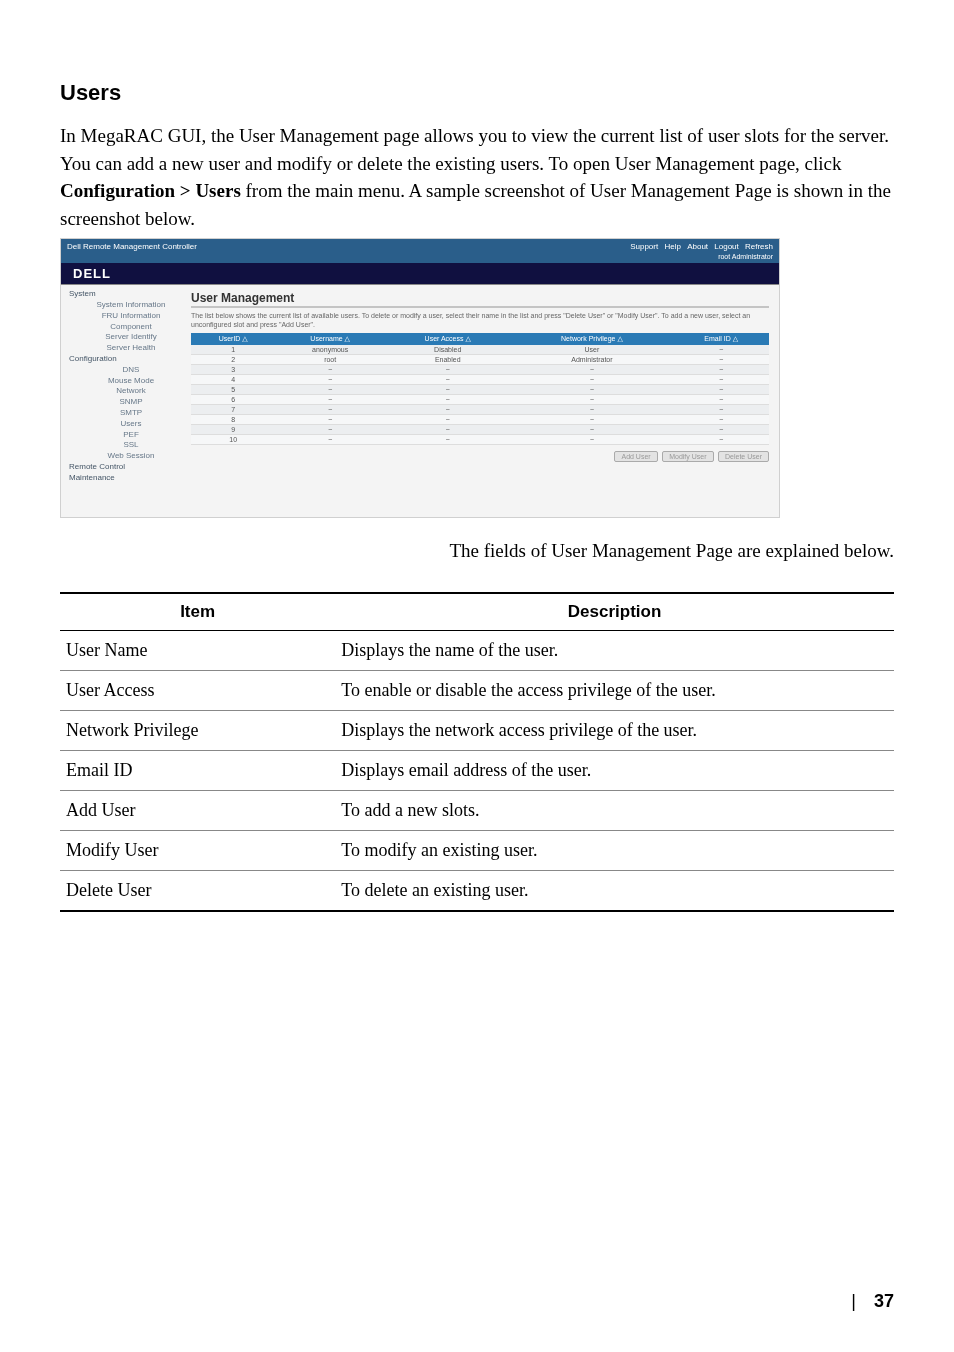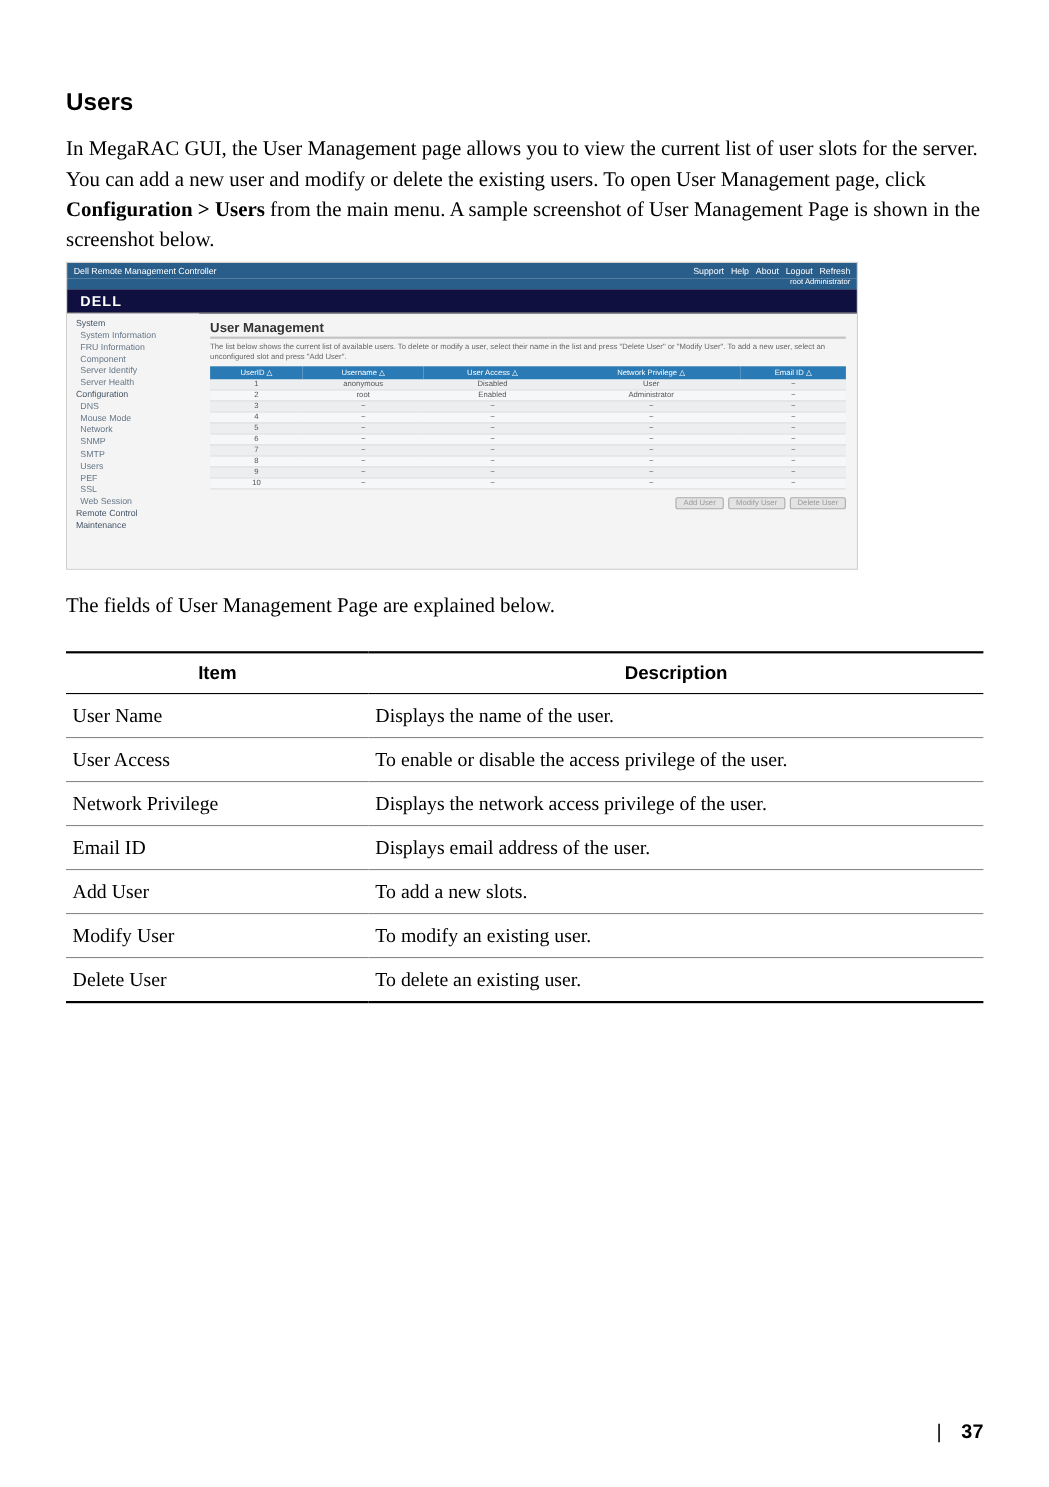--- a/index.html
+++ b/index.html
@@ -9,33 +9,33 @@
   .para { font-size:19px; line-height:1.45; margin-bottom:4px; }
   .para .b { font-weight:700; }
   .shot { width:720px; height:280px; background:#f4f4f4; border:1px solid #d0d0d0; margin:6px 0 22px 0; position:relative; font-family:Tahoma,Arial,sans-serif; font-size:9px; color:#333; overflow:hidden; }
   .shot-top1 { height:14px; background:#2a5e8a; color:#fff; font-size:8px; display:flex; justify-content:space-between; align-items:center; padding:0 6px;gap:24px; }
   .shot-top1-r a{ color:#fff; margin-left:4px; text-decoration:none; font-size:8px;}
   .shot-top2 { height:10px; background:#2a5e8a; color:#fff; font-size:7px; text-align:right; padding-right:6px; }
   .shot-brand { height:22px; background:#101040; color:#fff; font-weight:700; font-size:13px; padding:3px 12px; letter-spacing:1px; border-bottom:1px solid #888;}
   .shot-body { display:flex; height:calc(100% - 46px); }
   .shot-nav { width:120px; background:#f4f4f4; padding:4px 6px 4px 8px; color:#555; font-size:8px; line-height:1.35; }
   .shot-nav .grp { color:#456; font-weight:400; }
-  .shot-nav .itm { margin-left:4px; color:#678; }
+  .shot-nav .itm { margin-left:18px; color:#678;text-align:center; }
   .shot-main { flex:1; padding:6px 10px 0 10px; position:relative; }
   .shot-main h4 { font-size:12px; font-weight:700; color:#333; margin-bottom:4px; border-bottom:2px solid #c4c4c4; padding-bottom:1px;}
   .shot-desc { font-size:7px; color:#666; margin-bottom:4px; line-height:1.2;}
   .shot-count { text-align:right; font-size:8px; color:#555; margin-bottom:2px;}
   table.shot-tbl { width:100%; border-collapse:collapse; font-size:7px; }
   table.shot-tbl th { background:#2a7ab5; color:#fff; font-weight:400; padding:2px 3px; text-align:center; }
   table.shot-tbl td { background:#eceef0; border-bottom:1px solid #ddd; padding:1px 3px; text-align:center; color:#555; height:9px;}
   table.shot-tbl tr:nth-child(even) td { background:#f6f7f8; }
   .shot-btns { text-align:right; margin-top:6px; }
   .shot-btns button { font-size:7px; padding:1px 6px; background:#e3e3e3; border:1px solid #aaa; color:#999; border-radius:2px; margin-left:2px; }
 
-  .aftertxt { font-size:19px; margin:6px 0 30px 0; }
+  .aftertxt { font-size:19px; margin:6px 0 30px 0;text-align:right; }
   .tbl-cap { font-family:Arial,Helvetica,sans-serif; font-size:15px; font-weight:700; margin-bottom:10px; }
   table.fields { width:100%; border-collapse:collapse; font-size:18px; }
   table.fields thead th { text-align:center; font-family:Arial,Helvetica,sans-serif; font-weight:700; font-size:17px; padding:8px 6px; border-top:2px solid #000; border-bottom:1px solid #000; }
   table.fields tbody td { padding:9px 6px; vertical-align:top; border-bottom:1px solid #888; }
   table.fields tbody tr:last-child td { border-bottom:2px solid #000; }
   .note { font-family:Arial,Helvetica,sans-serif; font-size:16px; }
   .note .nb { font-weight:700; }
   .pagen { position:absolute; bottom:40px; right:60px; font-family:Arial,Helvetica,sans-serif; font-size:18px; font-weight:700; }
   .pagen .sep { font-weight:400; margin-right:18px; color:#000;}
 </style>

